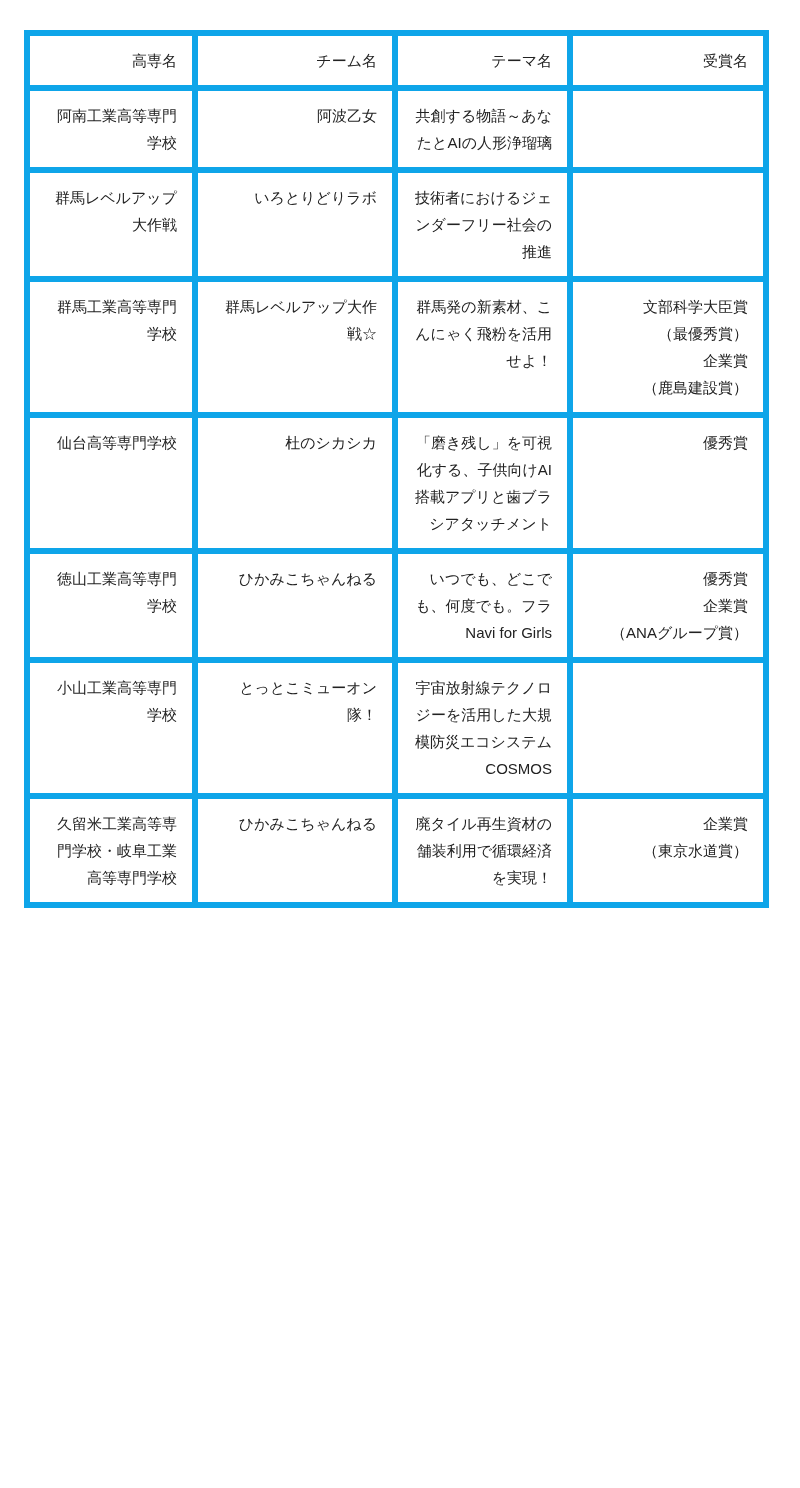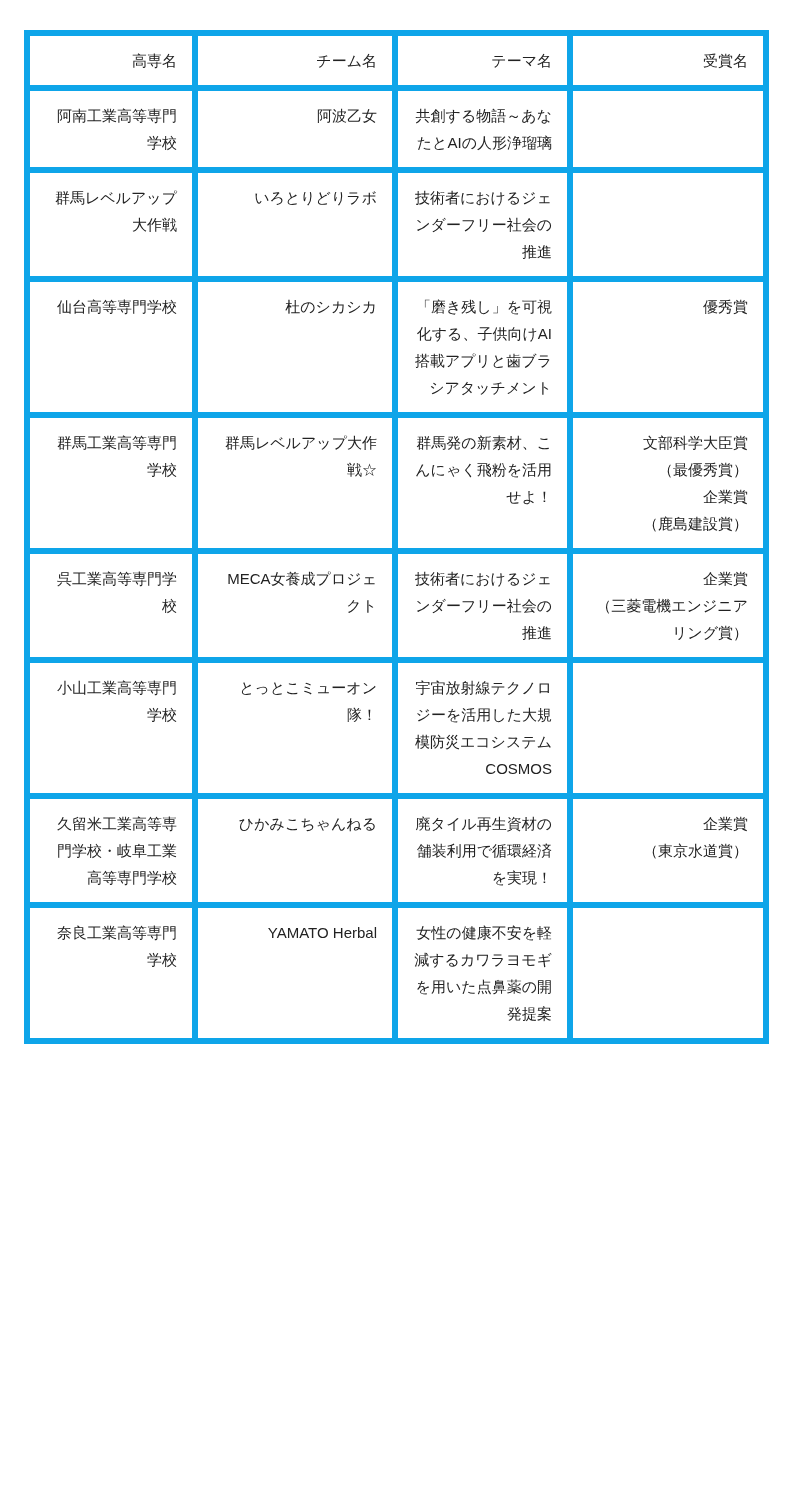--- a/index.html
+++ b/index.html
@@ -62,55 +62,50 @@
         <td>共創する物語～あなたとAIの人形浄瑠璃</td>
         <td></td>
       </tr>
       <tr>
         <td>群馬レベルアップ大作戦</td>
         <td>いろとりどりラボ</td>
         <td>技術者におけるジェンダーフリー社会の推進</td>
         <td></td>
       </tr>
       <tr>
-        <td>仙台高等専門学校</td>
-        <td>杜のシカシカ</td>
-        <td>「磨き残し」を可視化する、子供向けAI搭載アプリと歯ブラシアタッチメント</td>
-        <td>優秀賞</td>
-      </tr>
-      <tr>
         <td>群馬工業高等専門学校</td>
         <td>群馬レベルアップ大作戦☆</td>
         <td>群馬発の新素材、こんにゃく飛粉を活用せよ！</td>
         <td>文部科学大臣賞
 （最優秀賞）
 企業賞
 （鹿島建設賞）</td>
       </tr>
       <tr>
-        <td>呉工業高等専門学校</td>
-        <td>MECA女養成プロジェクト</td>
-        <td>技術者におけるジェンダーフリー社会の推進</td>
-        <td>企業賞
-（三菱電機エンジニアリング賞）</td>
+        <td>仙台高等専門学校</td>
+        <td>杜のシカシカ</td>
+        <td>「磨き残し」を可視化する、子供向けAI搭載アプリと歯ブラシアタッチメント</td>
+        <td>優秀賞</td>
+      </tr>
+      <tr>
+        <td>徳山工業高等専門学校</td>
+        <td>ひかみこちゃんねる</td>
+        <td>いつでも、どこでも、何度でも。フラNavi for Girls</td>
+        <td>優秀賞
+企業賞
+（ANAグループ賞）</td>
       </tr>
       <tr>
         <td>小山工業高等専門学校</td>
         <td>とっとこミューオン隊！</td>
         <td>宇宙放射線テクノロジーを活用した大規模防災エコシステムCOSMOS</td>
         <td></td>
       </tr>
       <tr>
         <td>久留米工業高等専門学校・岐阜工業高等専門学校</td>
         <td>ひかみこちゃんねる</td>
         <td>廃タイル再生資材の舗装利用で循環経済を実現！</td>
         <td>企業賞
 （東京水道賞）</td>
       </tr>
-      <tr>
-        <td>奈良工業高等専門学校</td>
-        <td>YAMATO Herbal</td>
-        <td>女性の健康不安を軽減するカワラヨモギを用いた点鼻薬の開発提案</td>
-        <td></td>
-      </tr>
     </tbody>
   </table>
 </div>
 
 </body></html>

